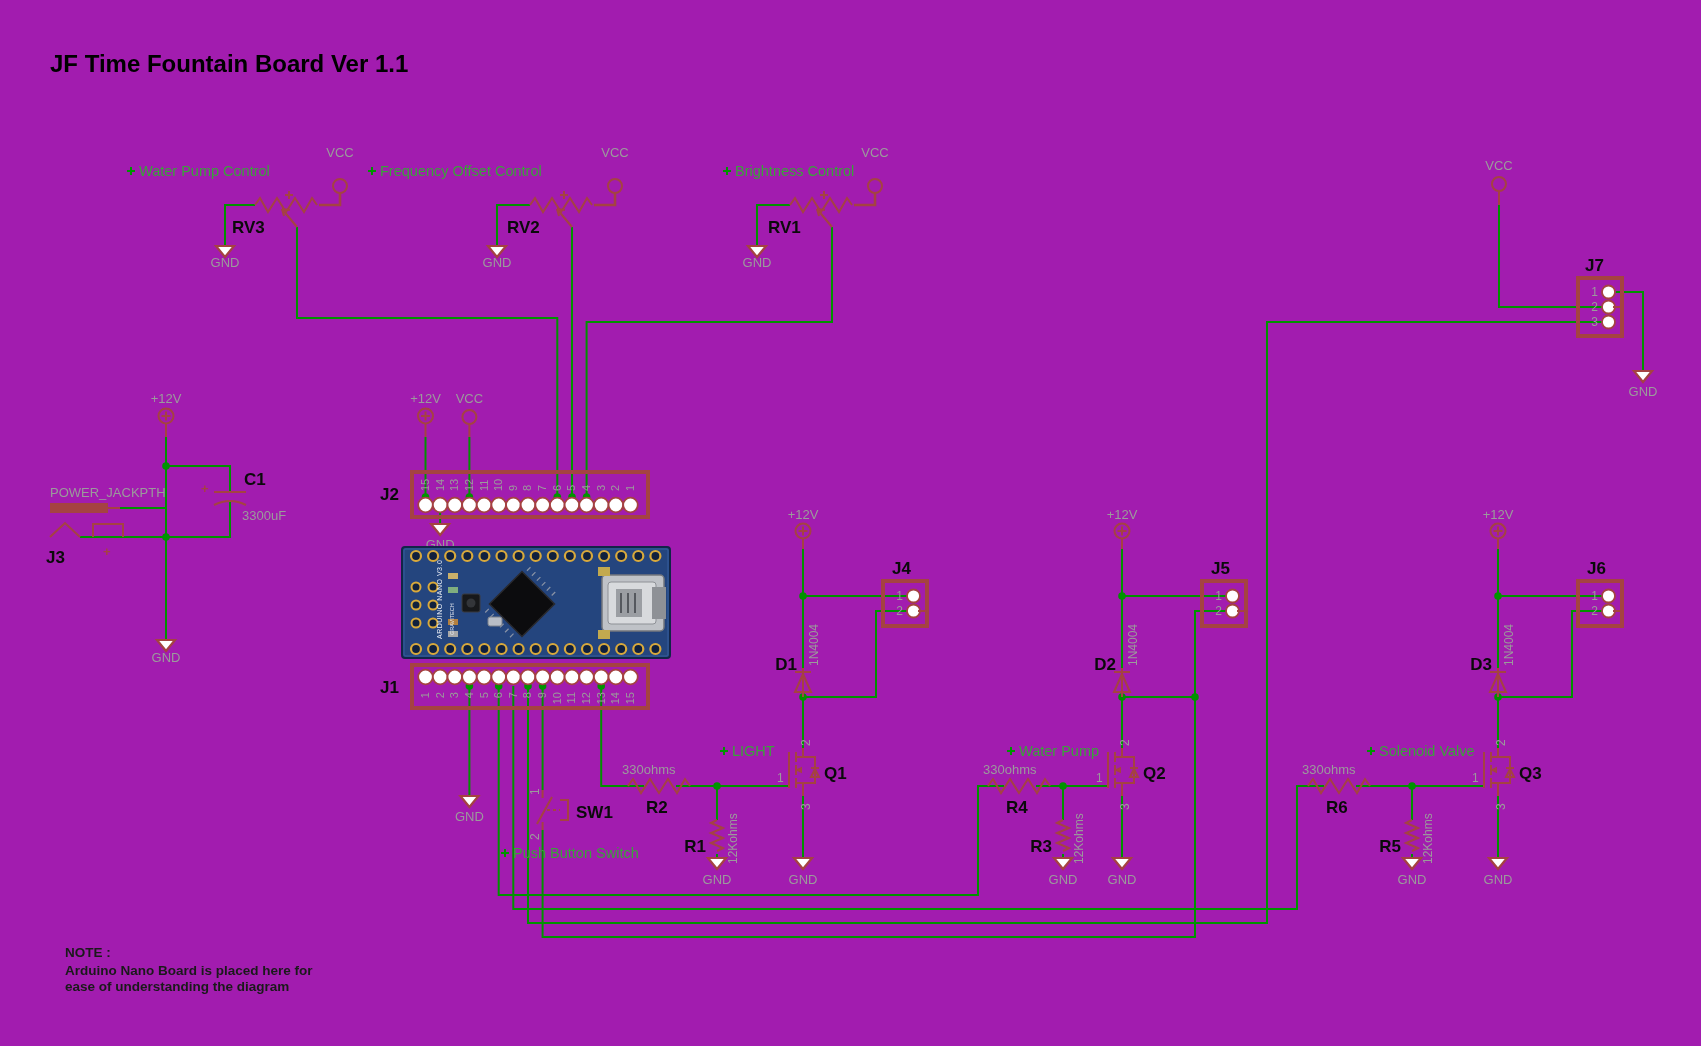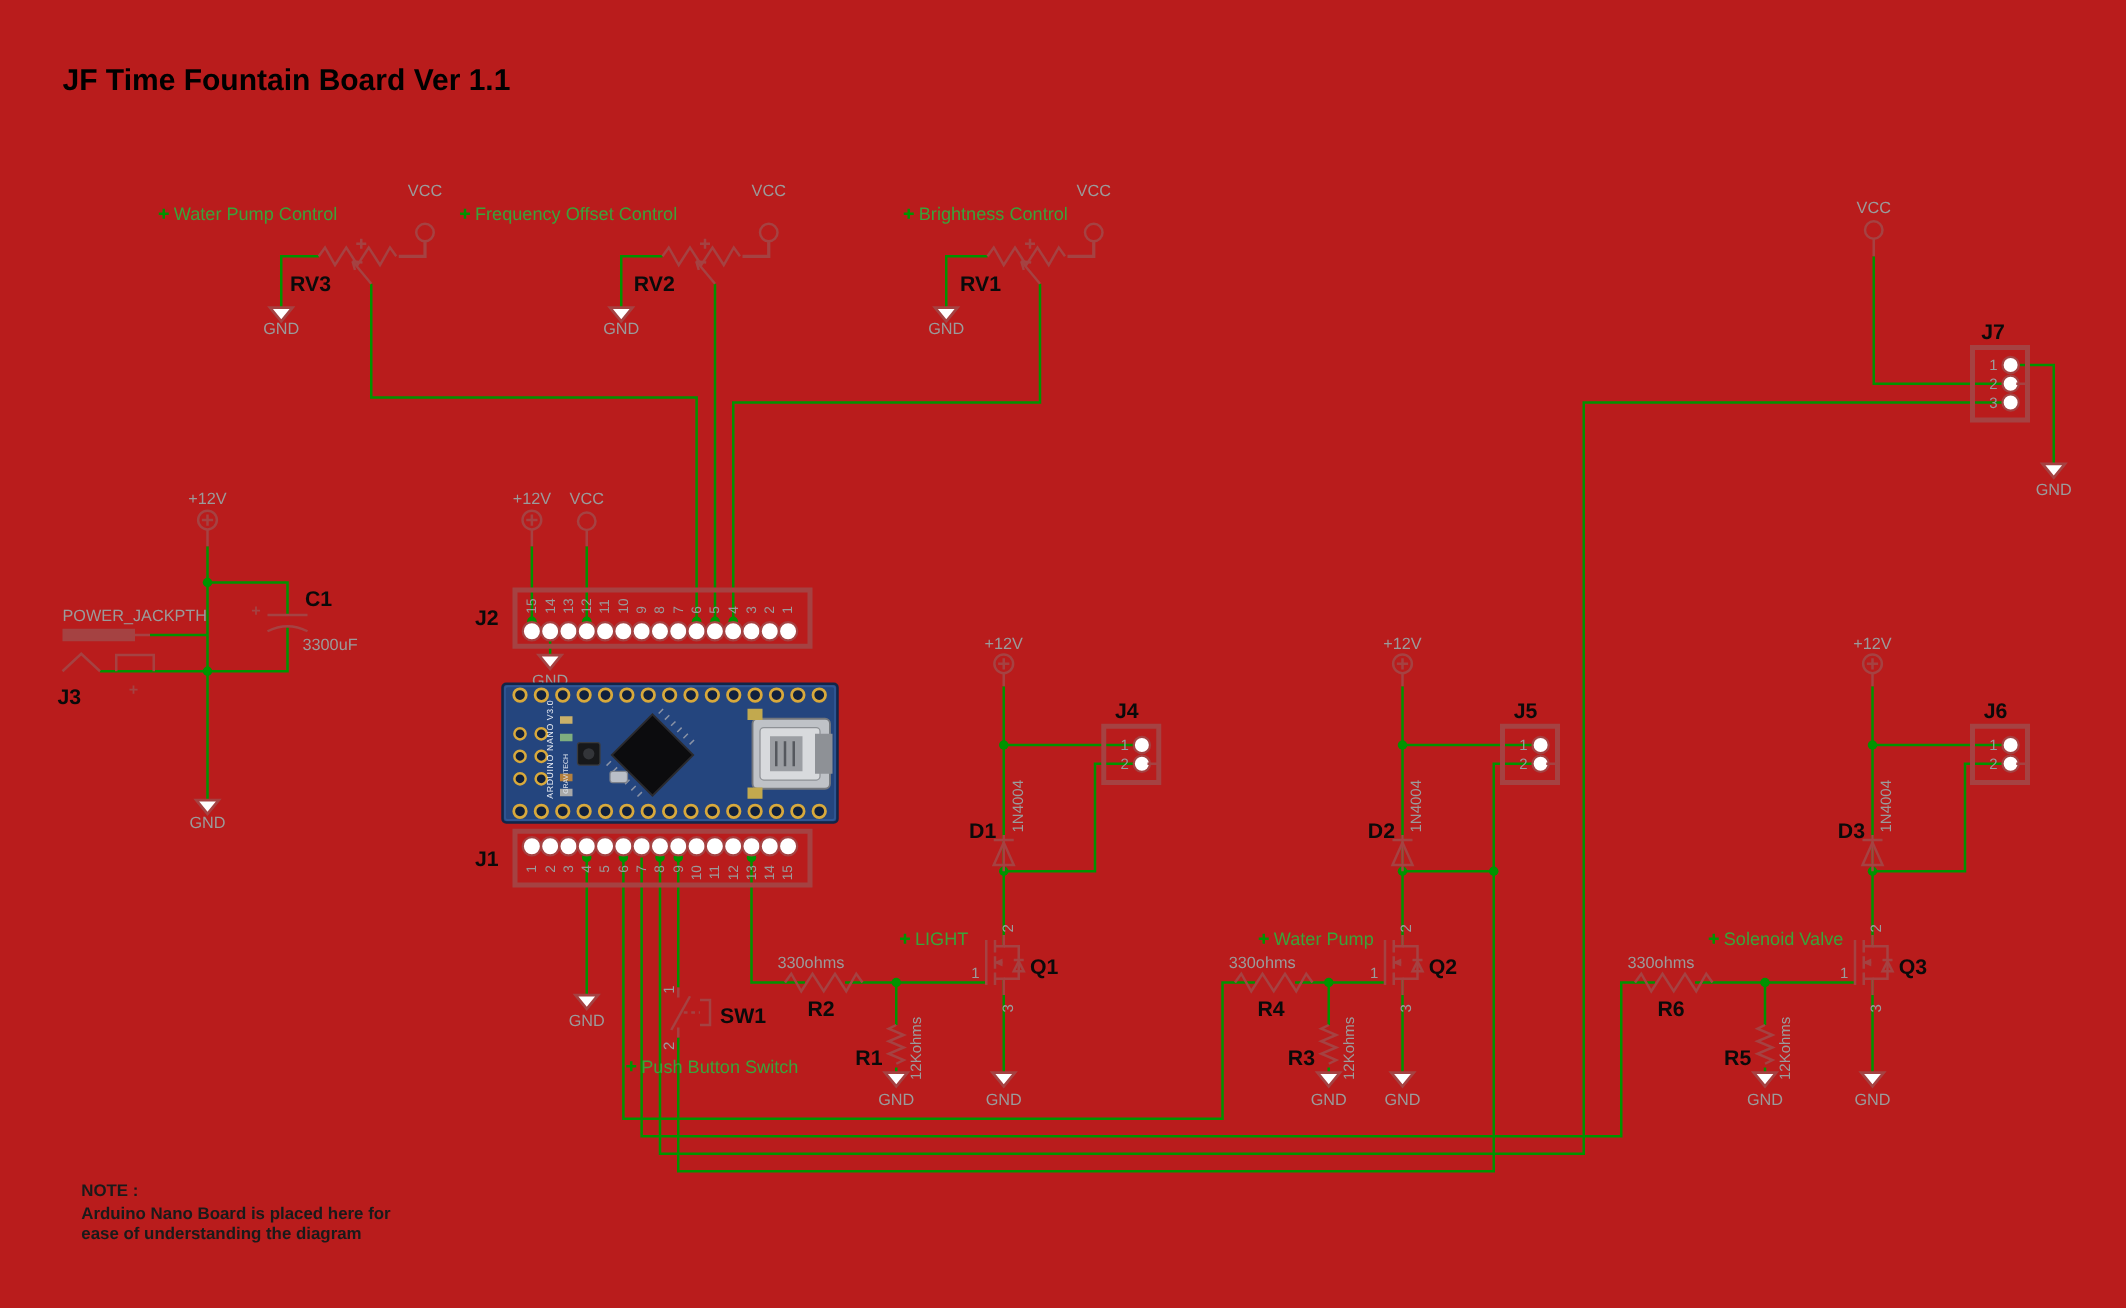--- a/index.html
+++ b/index.html
@@ -1,16 +1,16 @@
 <!DOCTYPE html>
 <html><head>
 <meta charset="utf-8">
 <style>
   html,body{margin:0;padding:0;background:#ffffff;}
-  .page{position:relative;width:1701px;height:1046px;background:#b91c1c;overflow:hidden;
+  .page{position:relative;width:1701px;height:1046px;background:#a21caf;overflow:hidden;
         font-family:"Liberation Sans","DejaVu Sans",sans-serif;}
   svg{position:absolute;left:0;top:0;}
   text{font-family:"Liberation Sans","DejaVu Sans",sans-serif;}
   .t-title{font-size:24px;font-weight:bold;fill:#000;}
   .t-note{font-size:13.5px;font-weight:bold;fill:#1a1a1a;}
   .t-grey{font-size:13px;fill:#9b9b9b;}
   .t-grey-c{font-size:13px;fill:#9b9b9b;text-anchor:middle;}
   .t-green{font-size:14.5px;fill:#3aa33a;}
   .t-ref{font-size:17px;font-weight:bold;fill:#0a0a0a;}
   .t-ref-e{font-size:17px;font-weight:bold;fill:#0a0a0a;text-anchor:end;}

